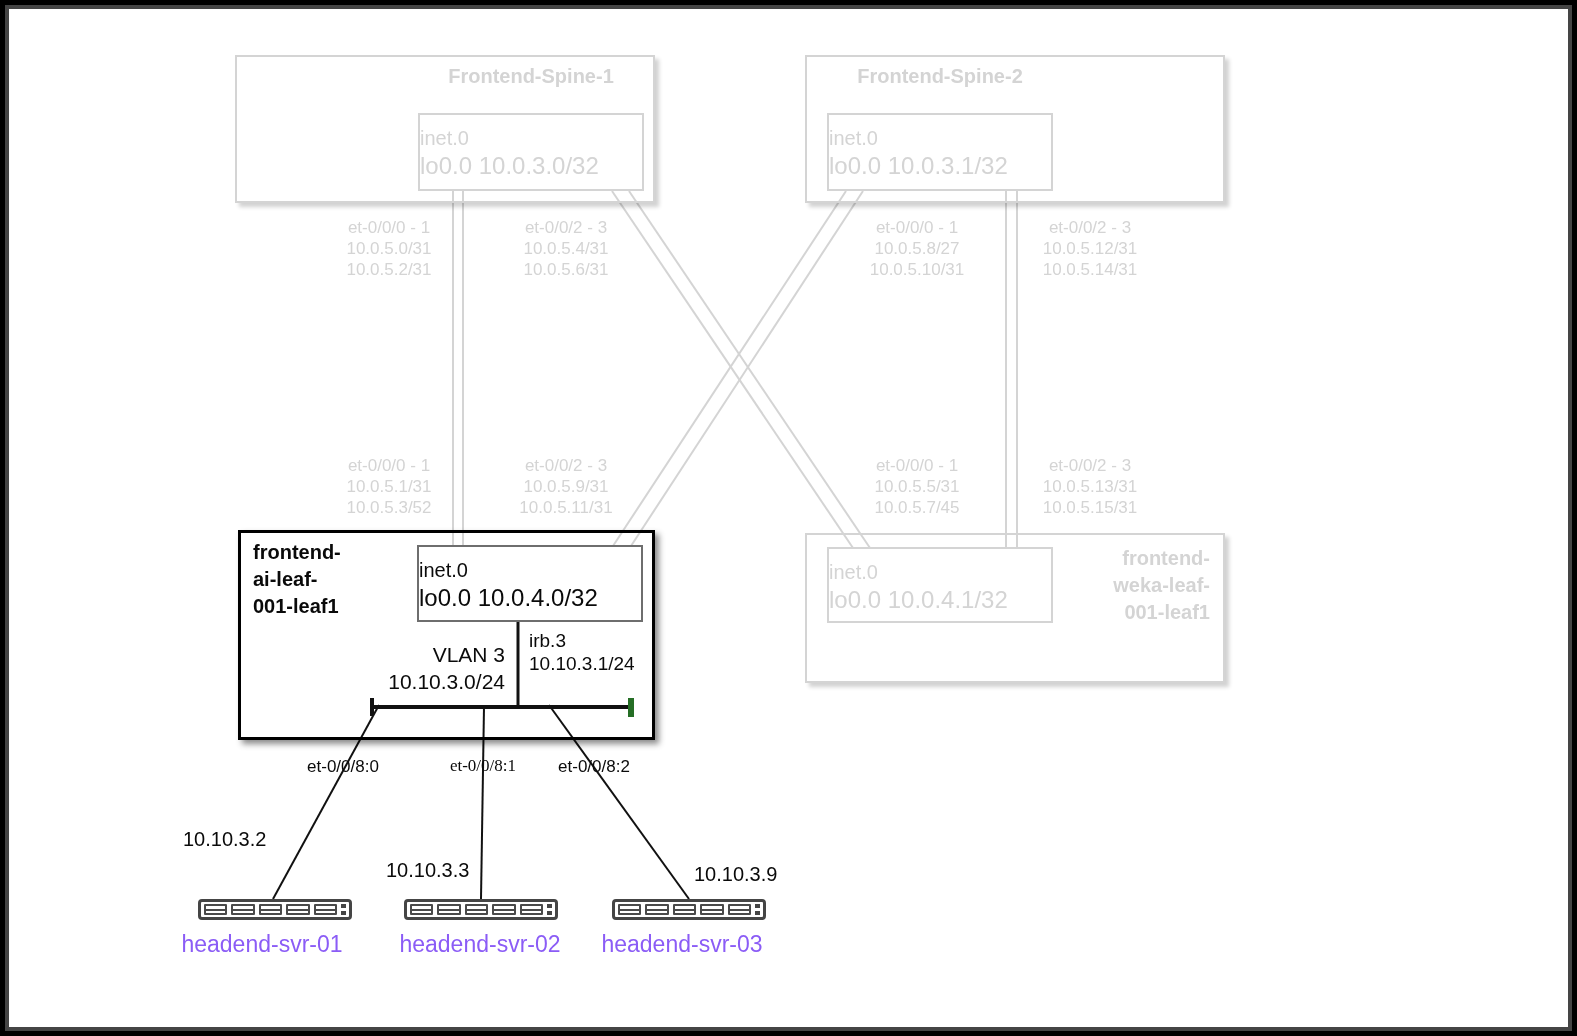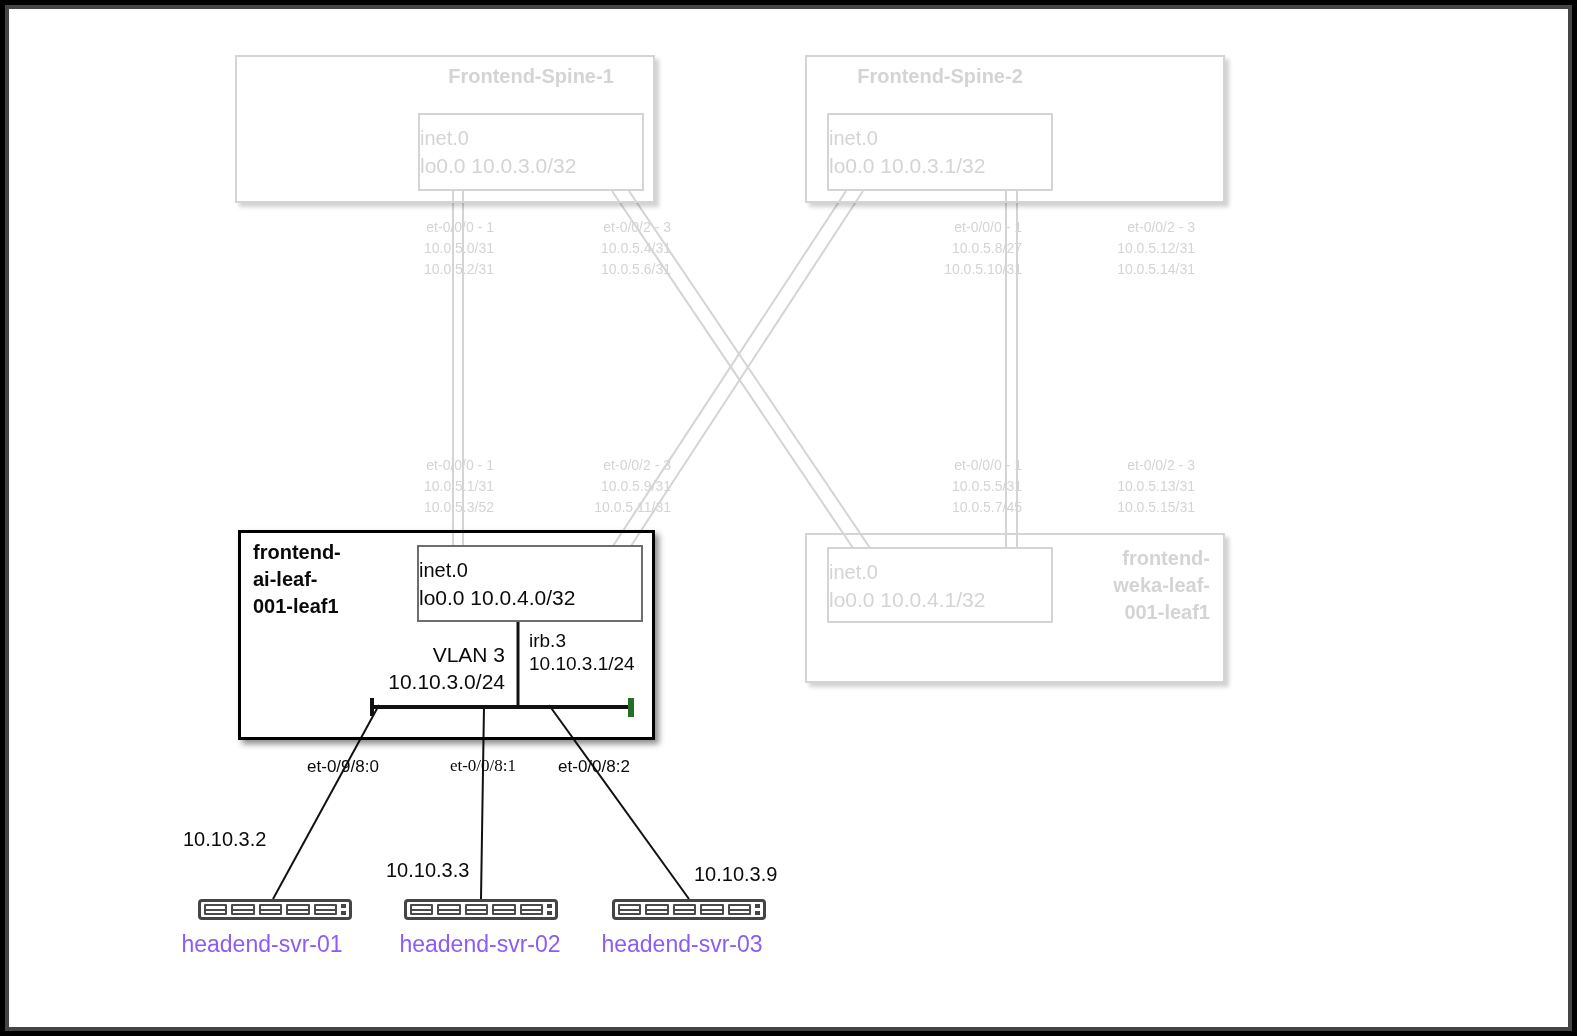--- a/index.html
+++ b/index.html
@@ -14,29 +14,29 @@
   .node{position:absolute;z-index:2;background:transparent;box-sizing:border-box;}
   .lbl{position:absolute;z-index:3;}
 
   
   .gray-node{border:2px solid var(--inactive,#d4d4d4);box-shadow:4px 4px 4px rgba(0,0,0,0.18);}
   .black-node{border:3px solid #000;box-shadow:4px 4px 6px rgba(0,0,0,0.45);}
   .inner-box{position:absolute;box-sizing:border-box;text-align:left;}
   .inner-gray{border:2px solid var(--inactive,#d4d4d4);color:var(--inactive,#d4d4d4);}
   .inner-dark{border:2px solid #6e6e6e;color:#0a0a0a;}
   .inner-box .l1{font-size:20px;margin-top:9px;line-height:28px;}
-  .inner-box .l2{font-size:21px;line-height:28px;}
+  .inner-box .l2{font-size:24px;line-height:28px;}
 
   .node-title{position:absolute;font-weight:bold;font-size:20px;line-height:27px;}
   .gray-title{color:var(--inactive,#d4d4d4);}
   .black-title{color:#0a0a0a;}
 
   
-  .linklbl{position:absolute;z-index:3;width:210px;text-align:right;
-           color:var(--inactive,#d4d4d4);font-size:14px;line-height:21px;}
+  .linklbl{position:absolute;z-index:3;width:210px;text-align:center;
+           color:var(--inactive,#d4d4d4);font-size:17px;line-height:21px;}
 
   .blacktext{color:#0a0a0a;}
   .portlbl{position:absolute;z-index:3;width:130px;text-align:center;color:#0a0a0a;font-size:17px;}
 
   
   .server-icon{position:absolute;z-index:3;width:154px;height:21px;box-sizing:border-box;
                border:3px solid #454545;border-radius:4px;background:#fff;
                display:flex;align-items:center;padding:2px 3px;gap:4px;}
   .slot{flex:1;height:11px;box-sizing:border-box;border:2px solid #4a4a4a;border-radius:1px;
         display:flex;align-items:center;}
@@ -160,21 +160,21 @@
         <div class="l1">inet.0</div>
         <div class="l2">lo0.0 10.0.4.1/32</div>
       </div>
       <div class="node-title gray-title" style="left:203px;top:10px;width:200px;text-align:right;">
         <div>frontend-</div>
         <div>weka-leaf-</div>
         <div>001-leaf1</div>
       </div>
     </div>
 
-    <div class="portlbl" style="left:278px;top:757px;">et-0/9/8:0</div>
+    <div class="portlbl" style="left:278px;top:757px;">et-0/0/8:0</div>
     <div class="portlbl" style="left:418px;top:756px;font-family:Liberation Serif, serif;">et-0/0/8:1</div>
     <div class="portlbl" style="left:529px;top:757px;">et-0/0/8:2</div>
 
     <div class="server-ip" style="left:183px;top:828px;">10.10.3.2</div>
     <div class="server-icon" style="left:198px;top:899px;">
       <div class="slot">
           <div class="mid"></div>
         </div>
       <div class="slot">
           <div class="mid"></div>

